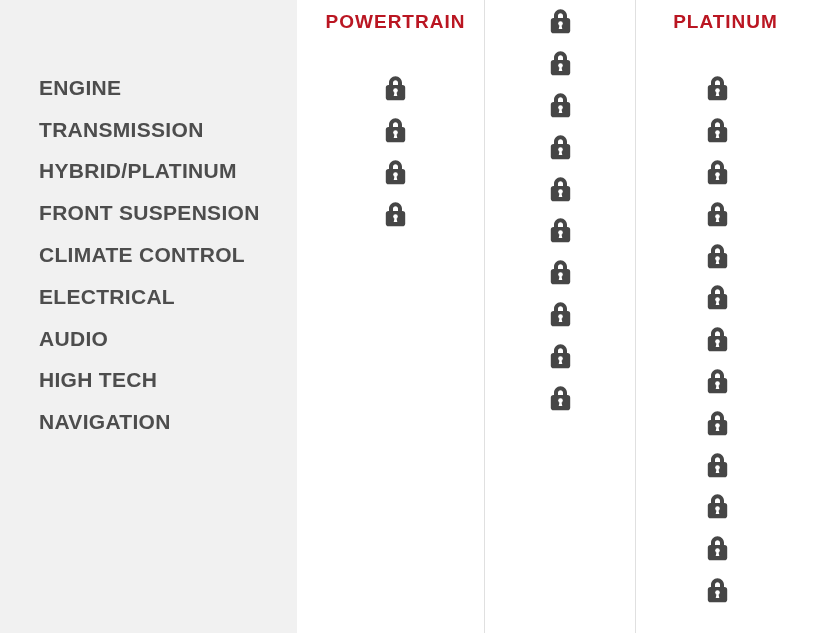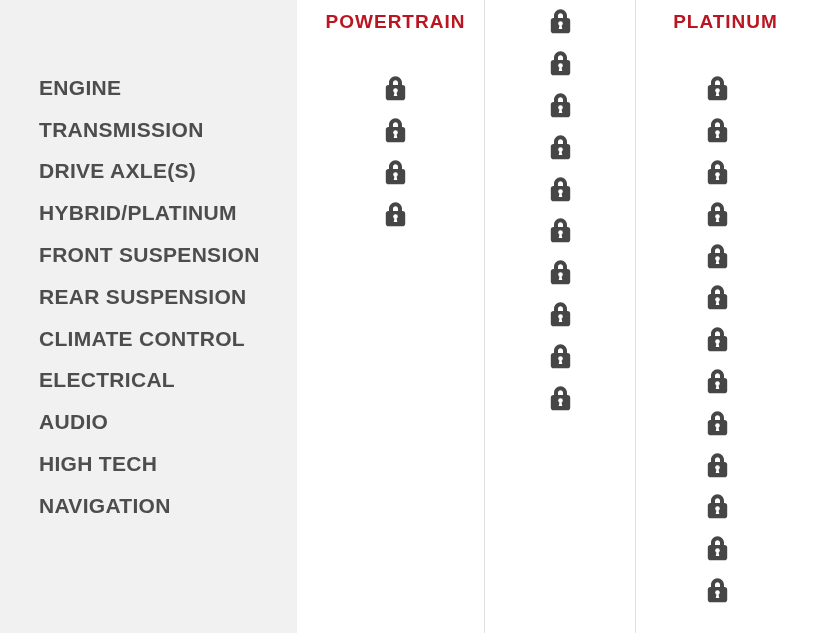--- a/index.html
+++ b/index.html
@@ -44,24 +44,22 @@
 <body>
 
 <div class="stage">
   <div class="table">
 
     <div class="col col-labels">
       <div class="header-cell"></div>
       <div id="labels-rows">
           <div class="cell label-cell">ENGINE</div>
           <div class="cell label-cell">TRANSMISSION</div>
-          <div class="cell label-cell">DRIVE AXLE(S)</div>
           <div class="cell label-cell">HYBRID/PLATINUM</div>
           <div class="cell label-cell">FRONT SUSPENSION</div>
-          <div class="cell label-cell">REAR SUSPENSION</div>
           <div class="cell label-cell">CLIMATE CONTROL</div>
           <div class="cell label-cell">ELECTRICAL</div>
           <div class="cell label-cell">AUDIO</div>
           <div class="cell label-cell">HIGH TECH</div>
           <div class="cell label-cell">NAVIGATION</div>
         </div>
     </div>
 
     <div class="col col-powertrain">
       <div class="header-cell">POWERTRAIN</div>

